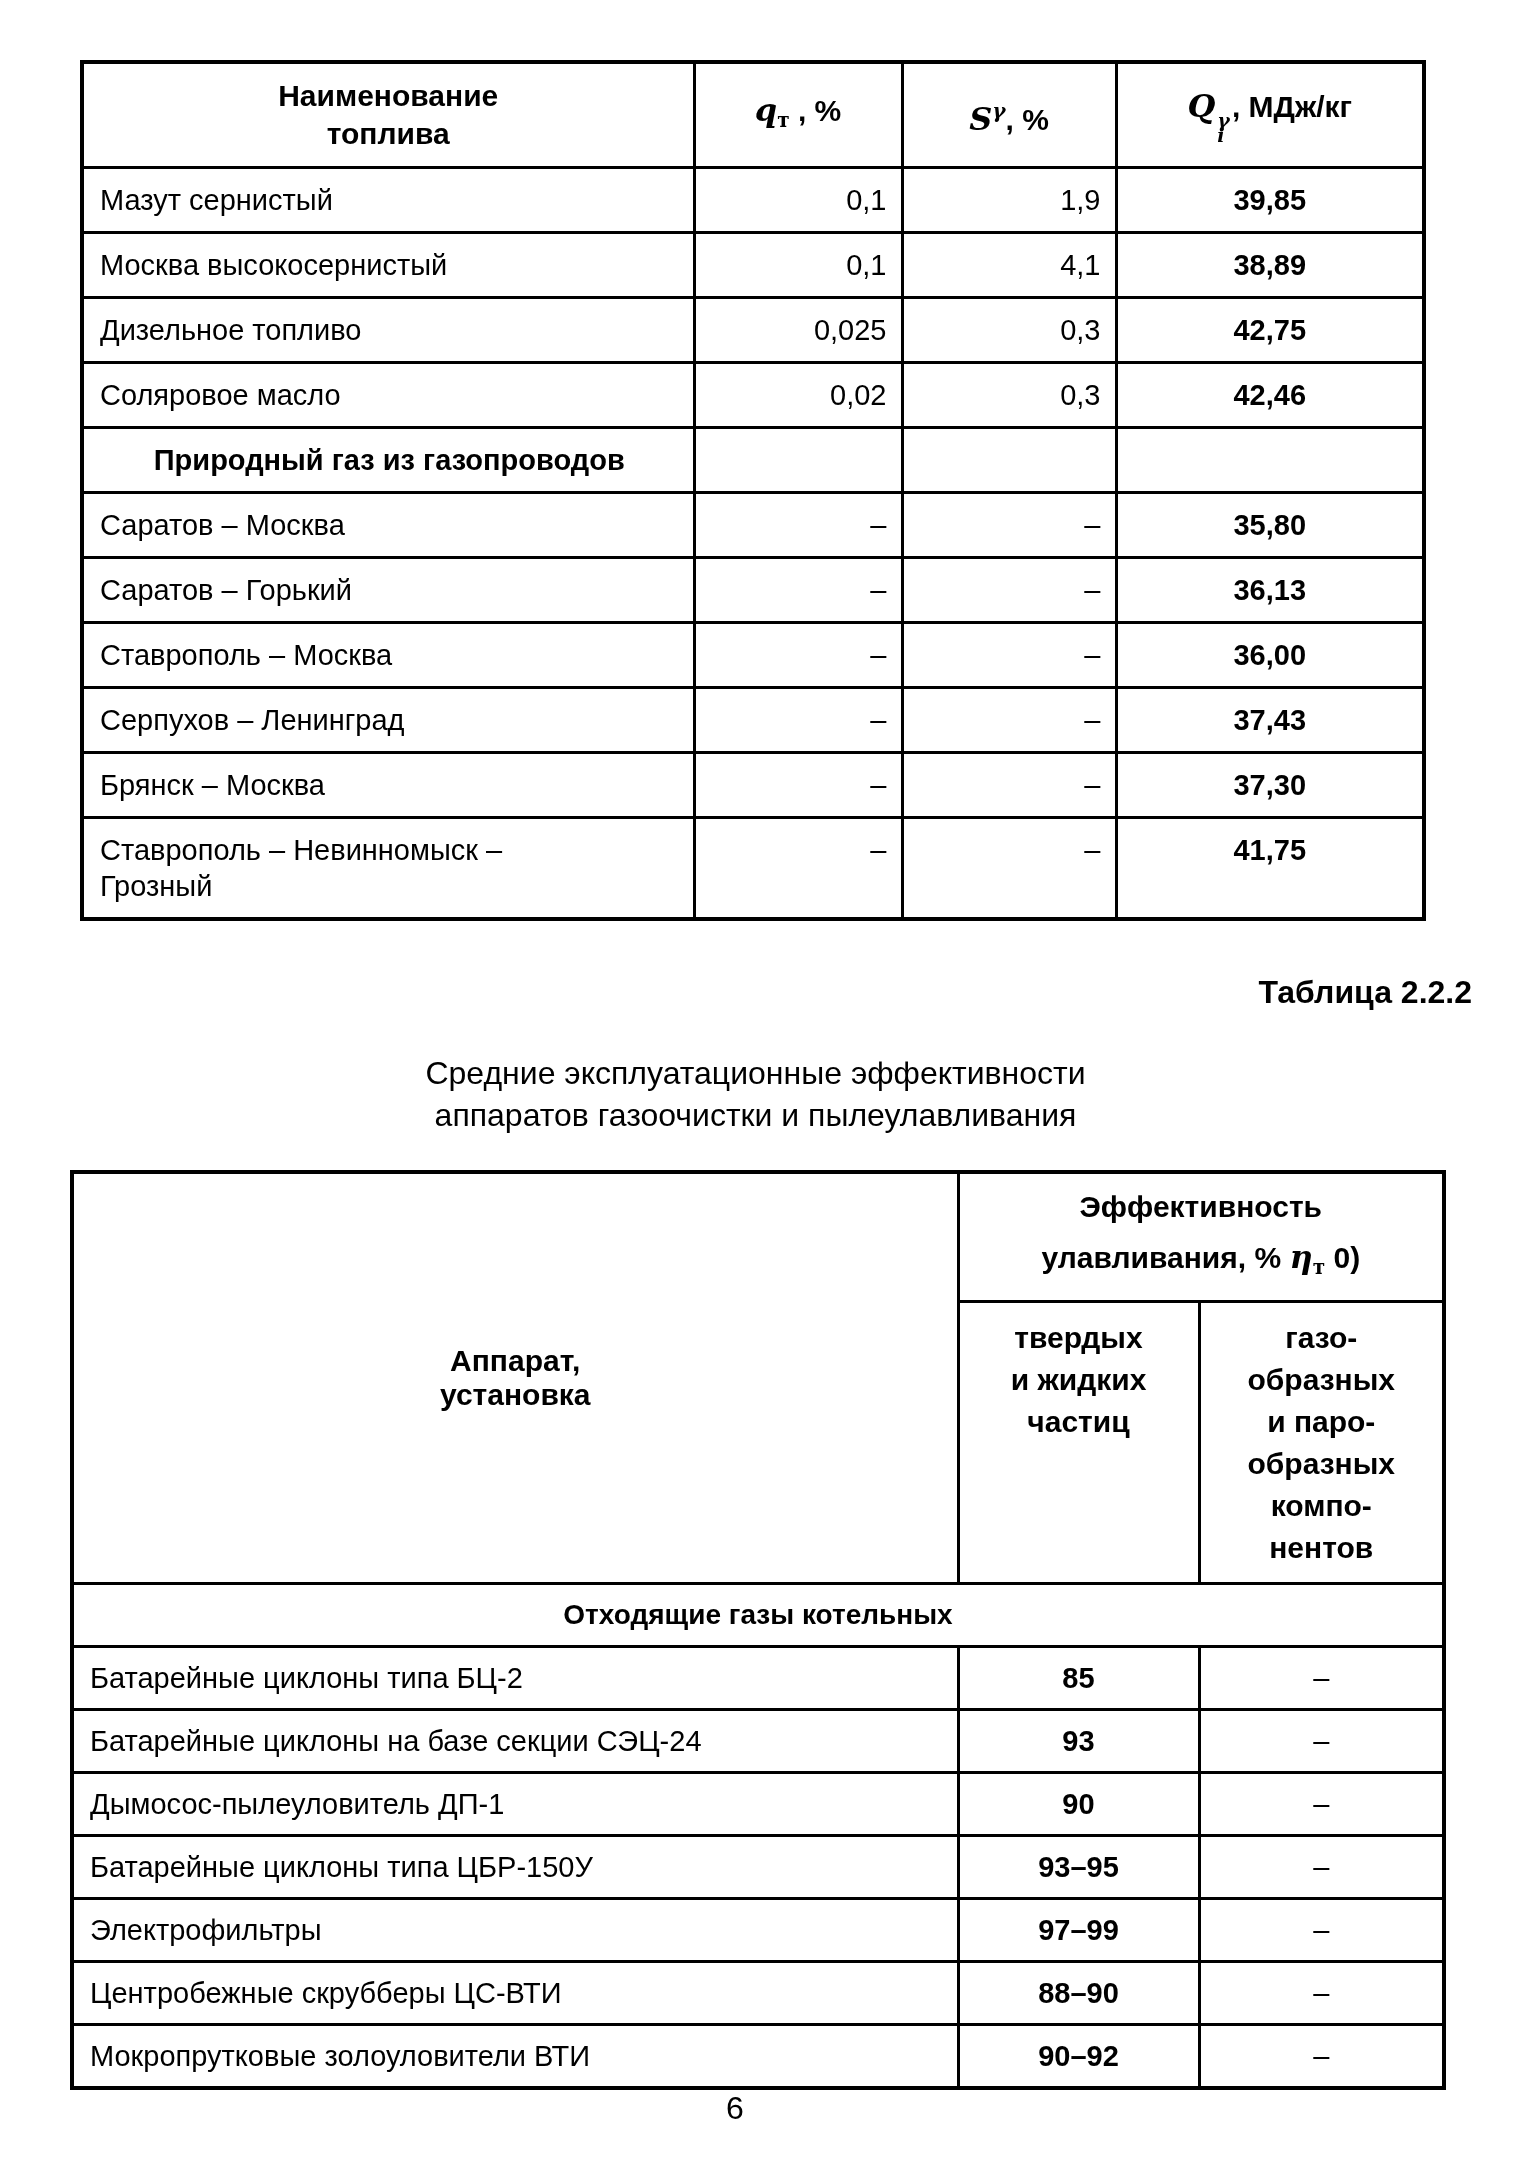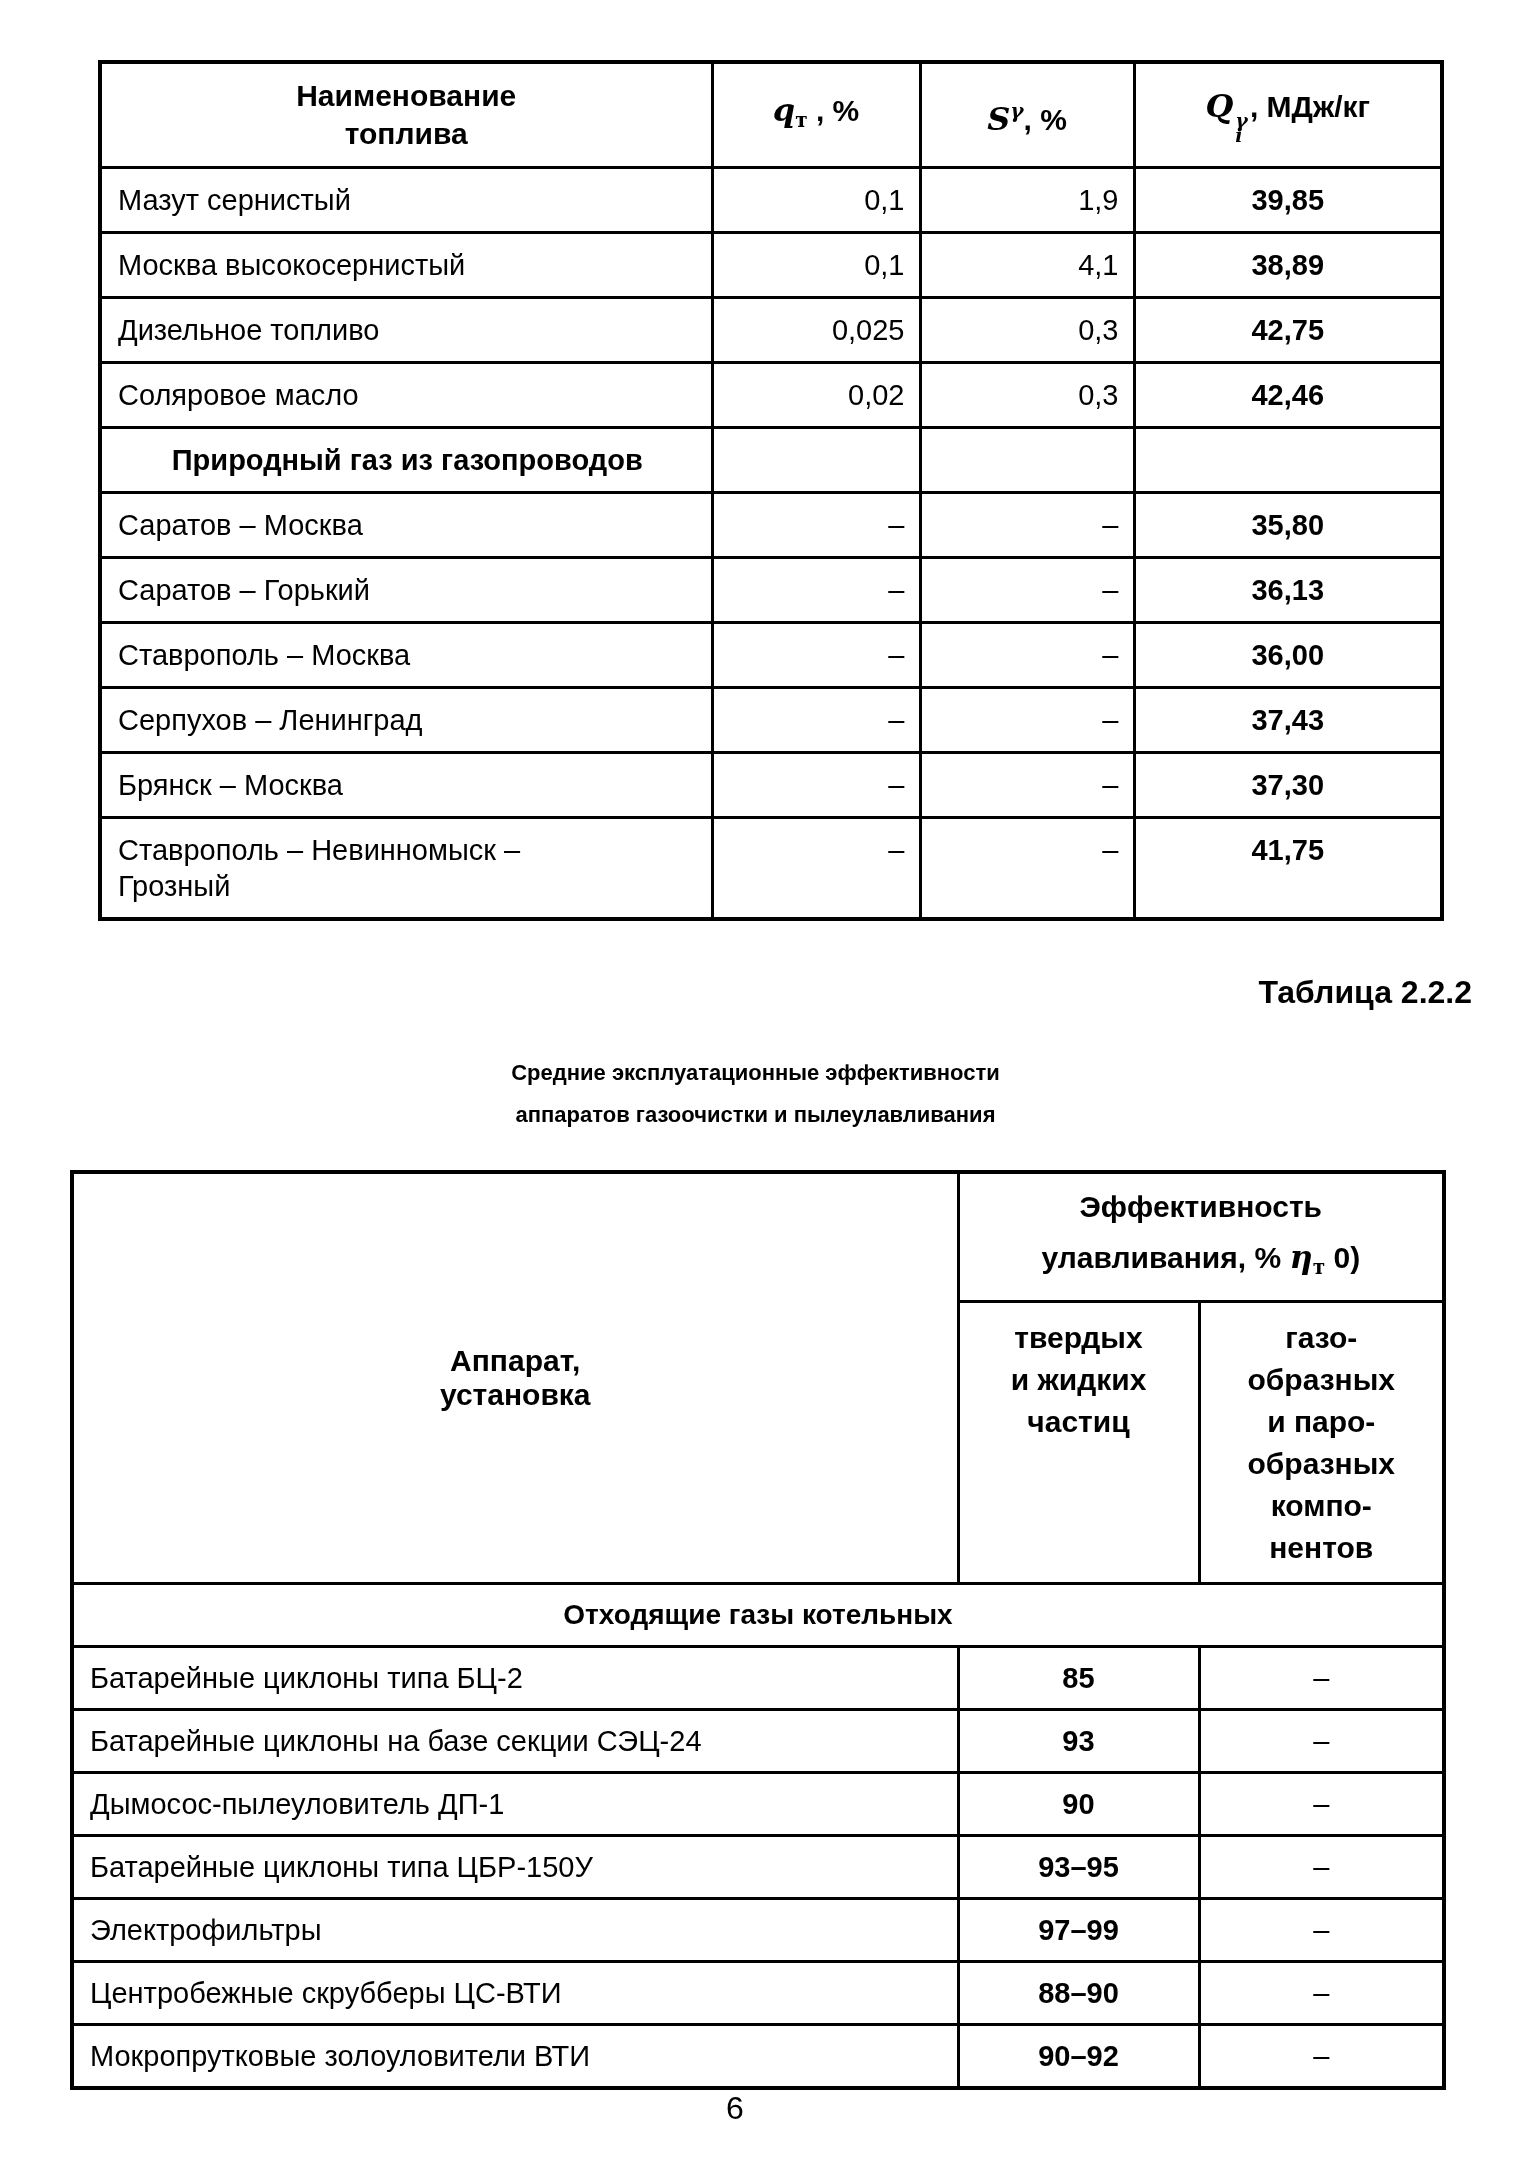--- a/index.html
+++ b/index.html
@@ -10,21 +10,21 @@
     color:#000;
     -webkit-font-smoothing:antialiased;
   }
   .page{position:relative;width:1514px;height:2176px;overflow:hidden;}
 
   table{border-collapse:collapse;table-layout:fixed;}
   td,th{border:3px solid #000;padding:13px 14px;vertical-align:middle;}
   .t1,.t2{border:4px solid #000;}
 
   
-  .t1{position:absolute;left:98px;top:60px;width:1342px;border-radius:12px;}
+  .t1{position:absolute;left:80px;top:60px;width:1342px;border-radius:12px;}
   .t1 th{font-weight:700;font-size:30px;line-height:38px;text-align:center;}
   .t1 td{font-size:29px;line-height:36px;}
   .t1 td.name{text-align:left;padding-left:16px;}
   .t1 td.num{text-align:center;}
   .t1 td.qcol,.t1 td.scol{font-weight:400;text-align:right;}
   .t1 td.Qcol{font-weight:700;margin-left:42px;}
   .t1 tr.section td{font-weight:700;text-align:center;}
   .t1 tr.tall td{vertical-align:top;}
   .pre{white-space:pre-line;}
 
@@ -33,21 +33,21 @@
   .msub{font-family:"DejaVu Serif", serif;font-size:20px;font-weight:700;vertical-align:-6px;}
   .msup{font-family:"DejaVu Serif", serif;font-style:italic;font-weight:700;font-size:20px;vertical-align:12px;}
   .stack{display:inline-flex;flex-direction:column;align-items:flex-start;vertical-align:-10px;line-height:15px;margin:0 2px;}
   .stack .s-top{font-family:"DejaVu Serif", serif;font-style:italic;font-weight:700;font-size:19px;}
   .stack .s-bot{font-family:"DejaVu Serif", serif;font-style:italic;font-weight:700;font-size:19px;}
 
   
   .caption{position:absolute;top:974px;left:0;width:1430px;text-align:right;
     font-size:32px;font-weight:700;padding-left:42px;}
   .doc-title{position:absolute;top:1052px;left:69px;width:1373px;text-align:center;
-    font-size:22px;font-weight:700;line-height:42px;white-space:pre-line;}
+    font-size:32px;font-weight:400;line-height:42px;white-space:pre-line;}
 
   
   .t2{position:absolute;left:70px;top:1170px;width:1372px;}
   .t2 th{font-weight:700;font-size:30px;text-align:center;}
   .t2 th.eff-head{line-height:50px;padding:8px;}
   .t2 th.subcol{vertical-align:top;line-height:42px;padding-top:14px;}
   .t2 td{font-size:29px;line-height:34px;}
   .t2 td.name{text-align:left;padding-left:16px;font-weight:400;}
   .t2 td.val{text-align:center;font-weight:700;}
   .t2 td.dash{text-align:center;font-weight:400;}

